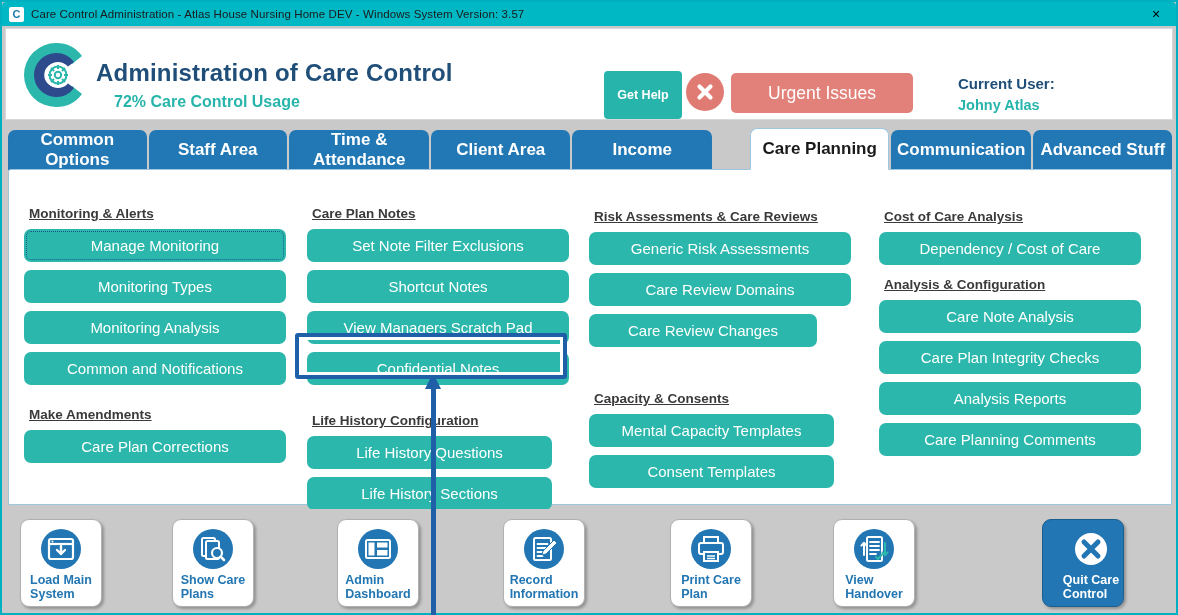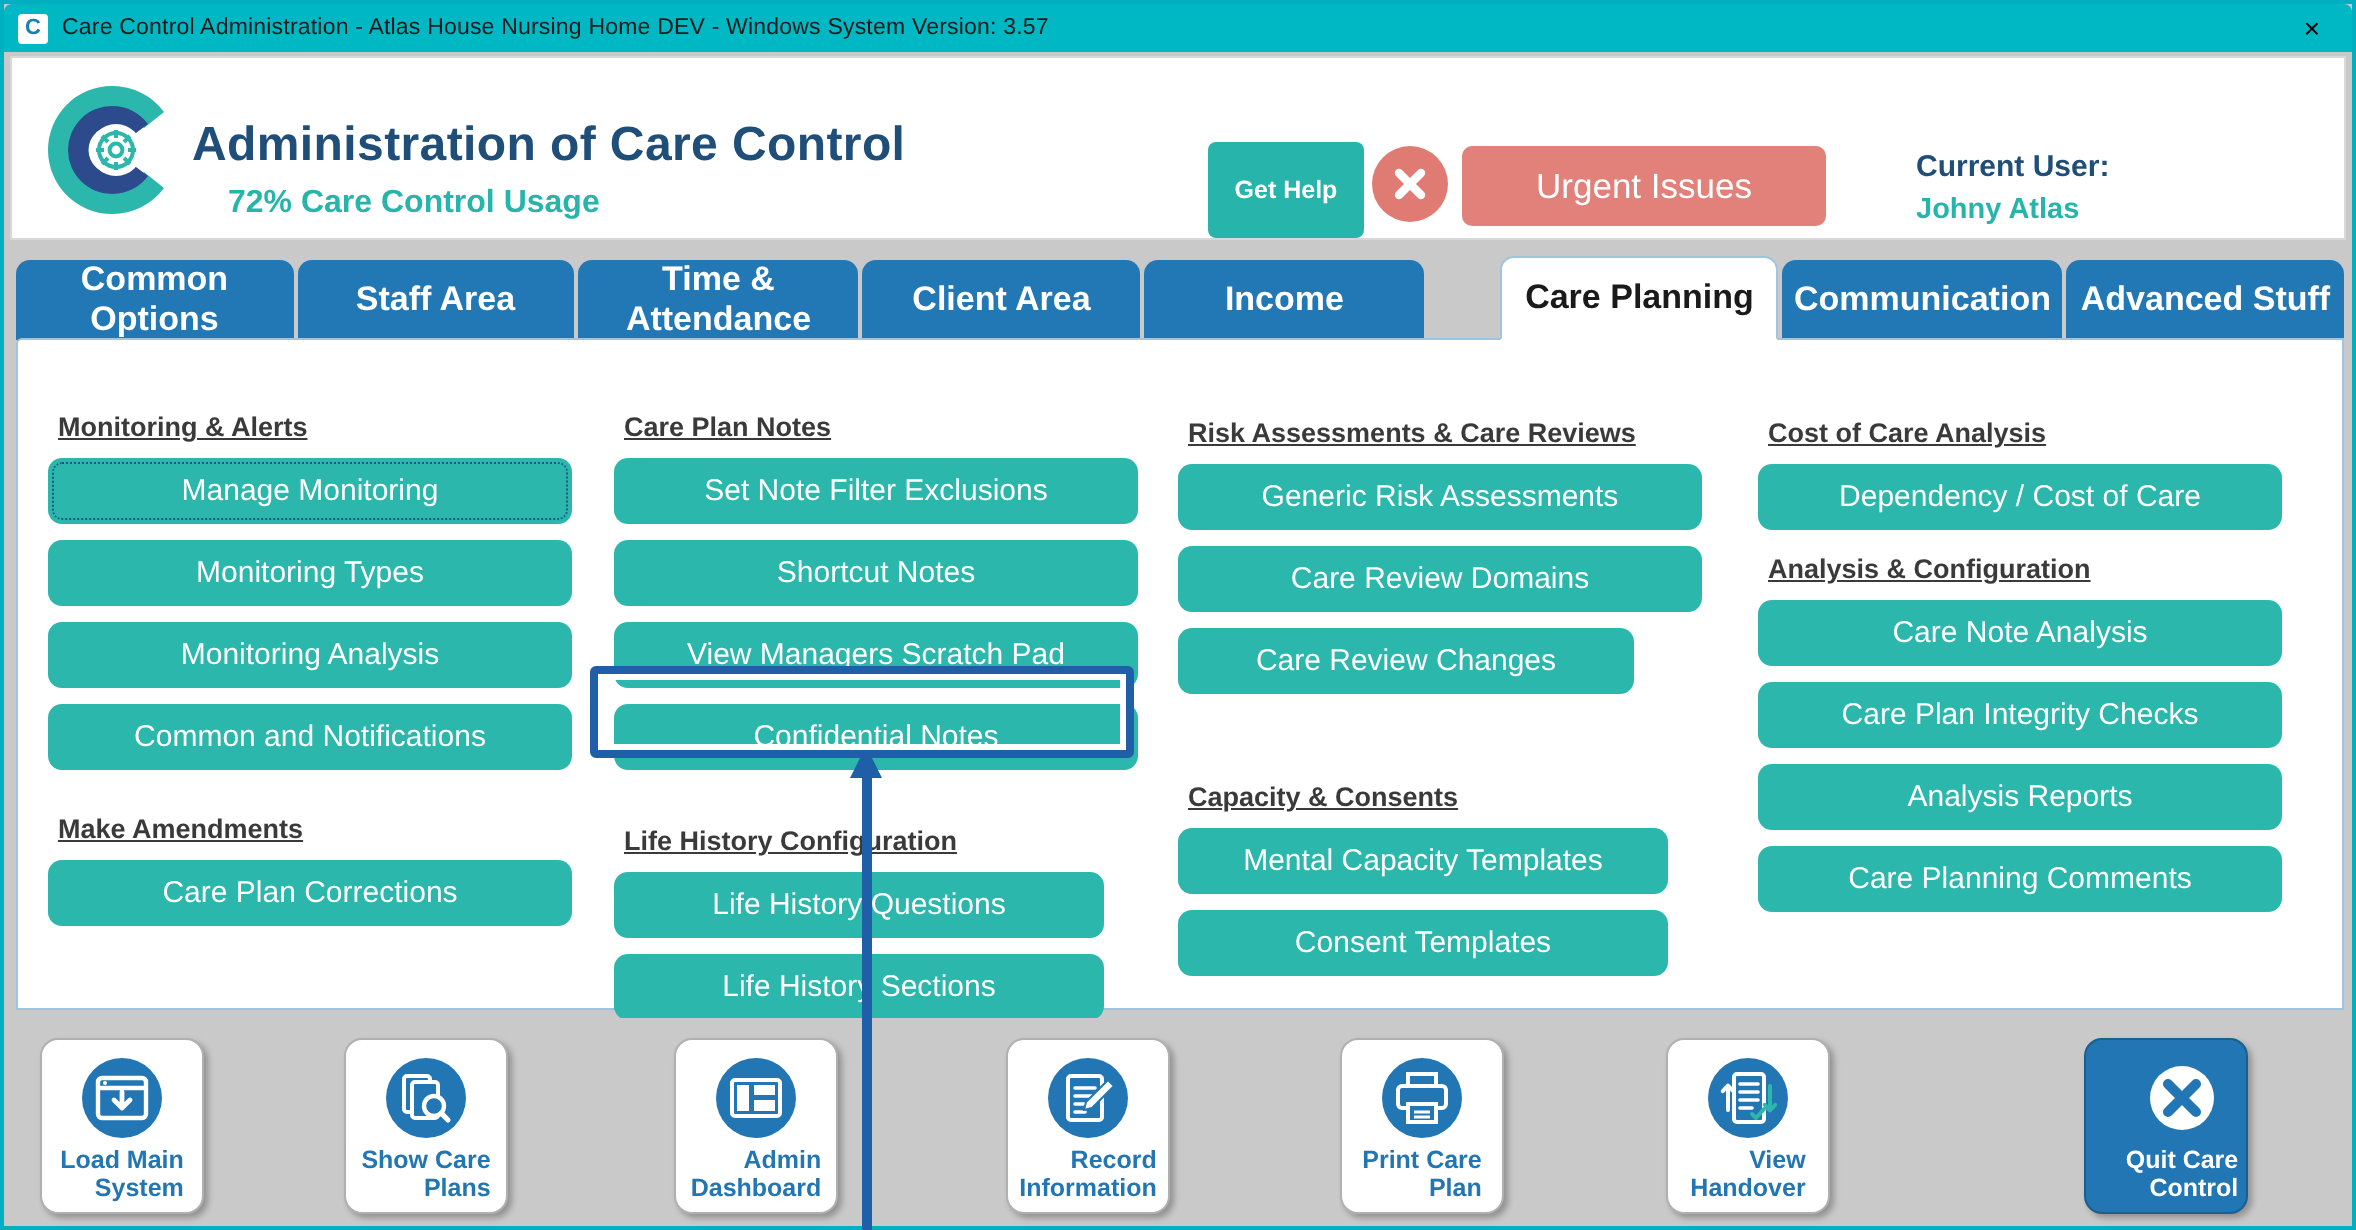--- a/index.html
+++ b/index.html
@@ -201,21 +201,21 @@
     box-shadow: 2px 2px 3px rgba(0,0,0,.28);
     display: flex; flex-direction: column;
     align-items: center; justify-content: flex-start;
     cursor: pointer;
     padding-top: 8px;
   }
   .tool .ico { width: 42px; height: 42px; }
   .tool .lbl {
     margin-top: 3px;
     font-size: 12.5px; font-weight: bold; color: #2276b2;
-    text-align: right; line-height: 1.15;
+    text-align: left; line-height: 1.15;
   }
   .tool.quit {
     background: #2176b3; border-color: #1b5f90;
   }
   .tool.quit .lbl { color: #ffffff; }
 
   .t1 { left: 15px; }
   .t2 { left: 167px; }
   .t3 { left: 332px; }
   .t4 { left: 498px; }

